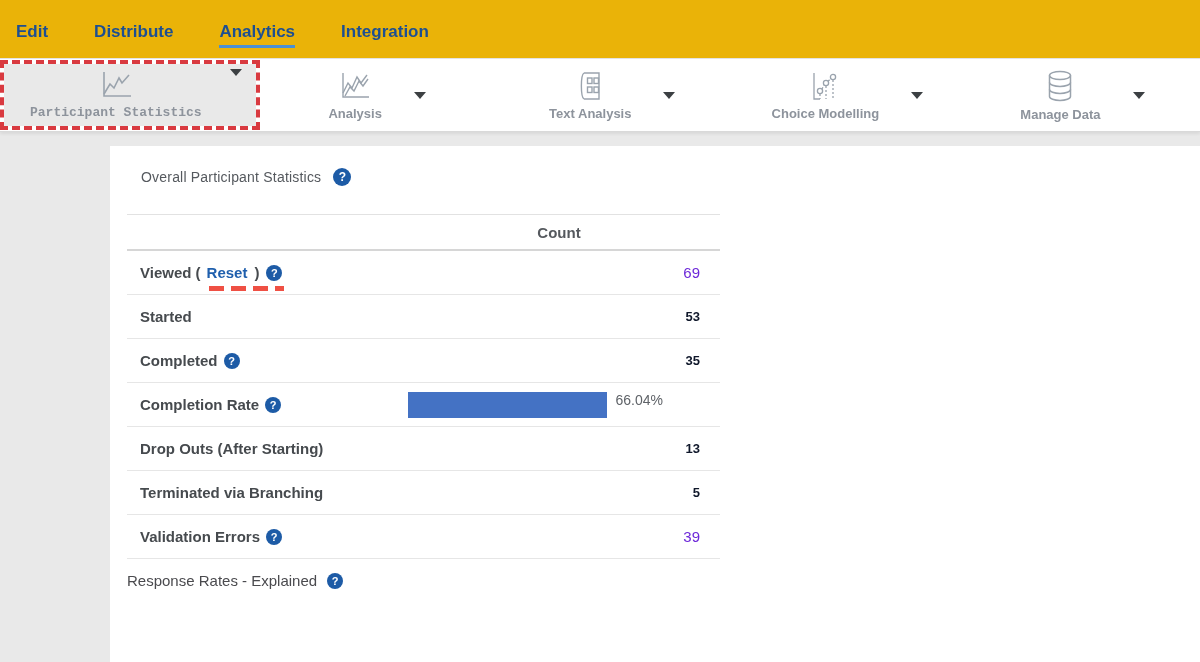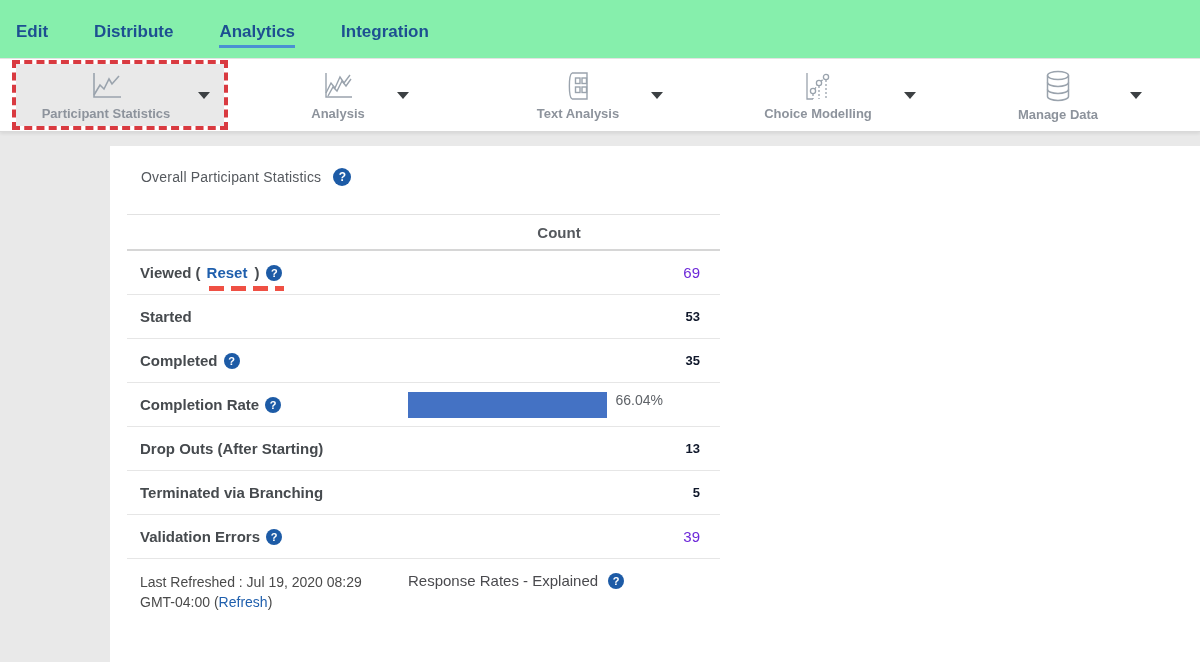--- a/index.html
+++ b/index.html
@@ -1,37 +1,37 @@
 <!DOCTYPE html>
 <html><head>
 <meta charset="utf-8">
 <style>
   * { margin:0; padding:0; box-sizing:border-box; }
   html,body { width:1200px; height:662px; overflow:hidden;
     font-family:"Liberation Sans", sans-serif; background:#e9e9e9; }
 
   
-  .topbar { background:#86efac; }
+  .topbar { background:#eab308; }
   .nav { display:flex; gap:46px; padding:22px 0 10px 16px; }
   .nav-item { font-size:17px; font-weight:bold; color:#1d4f91; cursor:pointer;
     padding-bottom:3px; border-bottom:3px solid transparent; }
   .nav-item.active { border-bottom:3px solid #4a90d2; }
 
   .ribbon { display:flex; border-top:1px solid #e3e3e3; border-bottom:1px solid #d9d9d9;
     box-shadow:0 2px 3px rgba(0,0,0,.07); background:#fff; height:74px; }
   .ribbon-col { flex:1; display:flex; align-items:center; justify-content:center; gap:32px; }
   .tool-block { display:flex; flex-direction:column; align-items:center; gap:4px; cursor:pointer; }
   .tool-label { font-size:13px; font-weight:bold; color:#8d939c; white-space:nowrap; }
   .tool-icon svg { display:block; }
   .caret { width:0; height:0; border-left:6px solid transparent;
     border-right:6px solid transparent; border-top:7px solid #3c4043; cursor:pointer; }
 
   .selected-outline { border:4px dashed #d93a40; display:flex; align-items:center; }
-  .selected-inner { background:#e9e9e9; display:flex; align-items:center;
-    gap:28px; padding:5px 14px 5px 26px; height:62px; }
+  .selected-inner { background:#e9e9e9; display:flex; 
+    gap:28px; padding:5px 14px 5px 26px; height:62px;font-family:Liberation Mono, monospace; }
 
   
   .card { position:absolute; left:110px; top:146px; right:0; bottom:0;
     background:#ffffff; padding:22px 0 0 17px; }
   .card-title-row { display:flex; align-items:center; gap:12px; margin:0 0 28px 14px; }
   .card-title { font-size:14px; color:#55595e; letter-spacing:.2px; }
 
   .help { display:inline-flex; align-items:center; justify-content:center;
     width:16px; height:16px; border-radius:50%; background:#1d5ba6; color:#fff;
     font-size:11px; font-weight:bold; cursor:pointer; flex:0 0 auto; }
@@ -239,24 +239,20 @@
       <div class="label-col">
         <span>Validation Errors</span>
         <span class="help">?</span>
       </div>
       <div class="count-col right">
           <span class="val-muted">39</span>
         </div>
     </div>
 
     <div class="t-footer">
-      <div class="label-col">
-        <span>Last Refreshed : Jul 19, 2020 08:29</span><br>
-        <span>GMT-04:00 (</span><span class="link">Refresh</span><span>)</span>
-      </div>
       <div class="count-col">
         <div class="footer-right">
           <span>Response Rates - Explained</span>
           <span class="help">?</span>
         </div>
       </div>
     </div>
   </div>
 </div>
 

